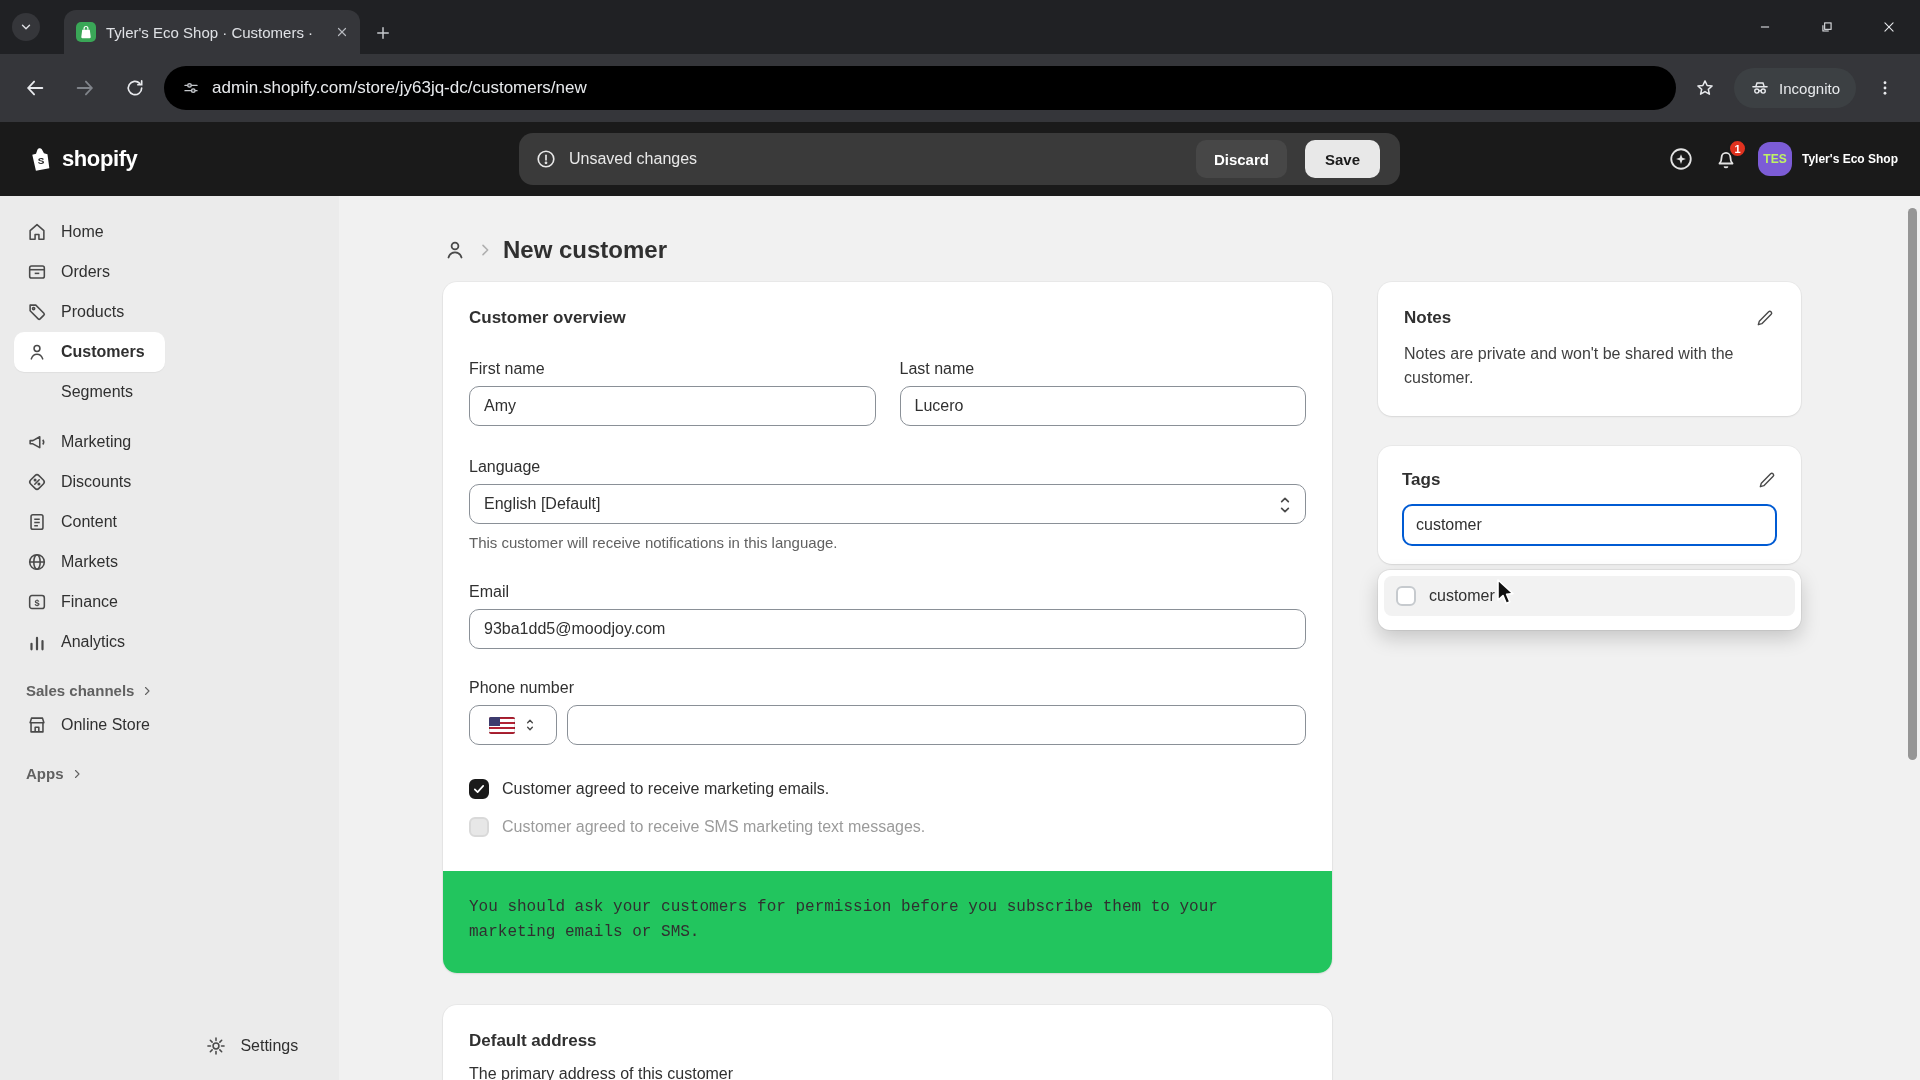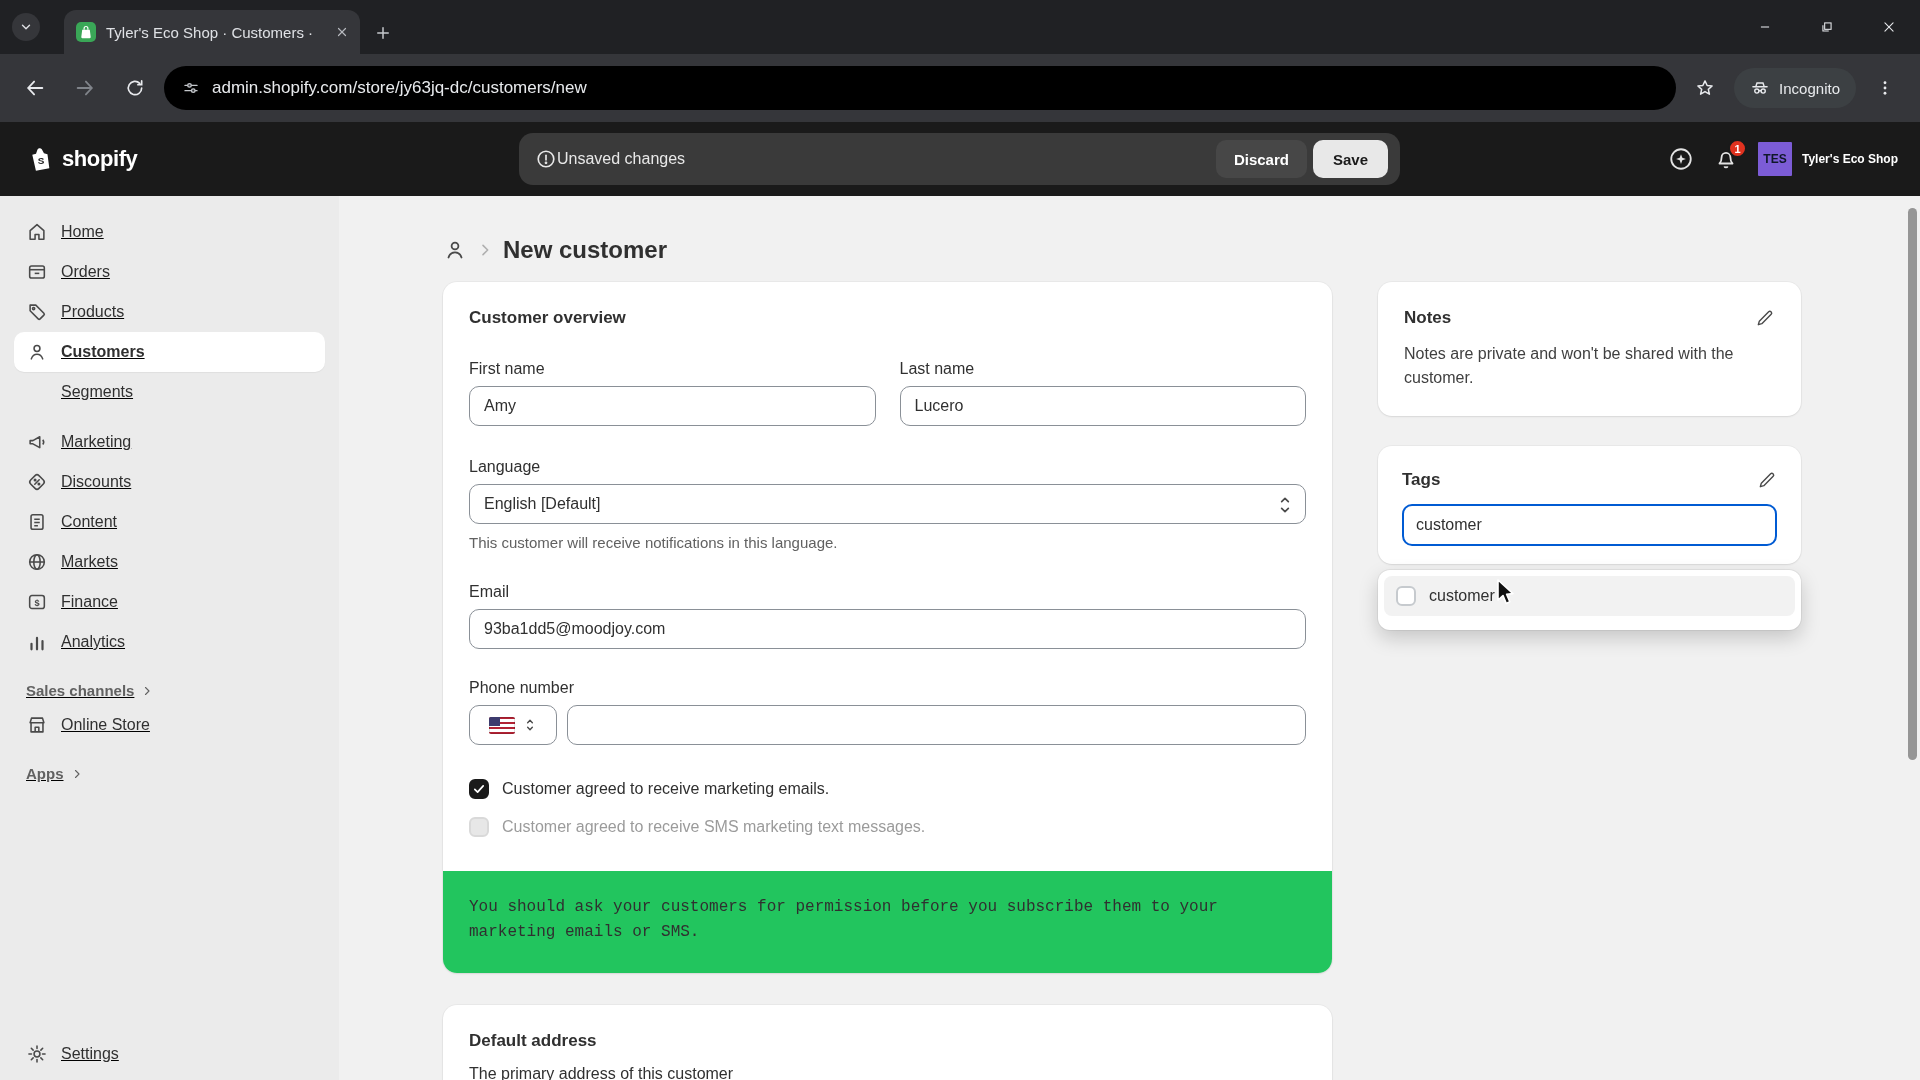--- a/index.html
+++ b/index.html
@@ -22,34 +22,34 @@
   .nav-btn { width:42px; height:42px; border-radius:50%; display:flex; align-items:center; justify-content:center; color:#e8eaed; flex:0 0 auto; }
   .nav-btn.dim { color:#80848a; }
   .url-pill { flex:1; height:44px; background:#000000; border-radius:22px; display:flex; align-items:center; gap:12px; padding:0 18px; min-width:0; }
   .url-text { color:#e8eaed; font-size:17px; white-space:nowrap; overflow:hidden; }
   .incog-chip { display:flex; align-items:center; gap:9px; height:40px; padding:0 16px; border-radius:20px; background:#3c4043; color:#e8eaed; font-size:15px; flex:0 0 auto; }
 
   
   .sh-header { height:74px; background:#1a1a1a; position:relative; display:flex; align-items:center; padding:0 26px; }
   .logo { display:flex; align-items:center; gap:8px; }
   .logo-text { color:#fff; font-size:22px; font-weight:700; letter-spacing:-0.4px; }
-  .save-bar { position:absolute; left:519px; top:11px; width:881px; height:52px; background:#3a3a3a; border-radius:14px; display:flex; align-items:center; padding:0 8px 0 16px; }
+  .save-bar { position:absolute; left:519px; top:11px; width:881px; height:52px; background:#3a3a3a; border-radius:14px; display:flex; align-items:center; gap:12px; padding:0 16px 0 16px; }
   .save-msg { color:#e8e8e8; font-size:16px; font-weight:500; }
   .btn-discard { margin-left:auto; height:38px; padding:0 18px; border:none; border-radius:10px; background:#474747; color:#fff; font-size:15px; font-weight:600; font-family:inherit; display:flex; align-items:center; }
   .btn-save { height:38px; padding:0 20px; margin:0 4px 0 6px; border:none; border-radius:10px; background:#e8e8e8; color:#1a1a1a; font-size:15px; font-weight:600; font-family:inherit; display:flex; align-items:center; }
   .hdr-right { position:absolute; right:22px; top:0; height:74px; display:flex; align-items:center; gap:20px; }
   .hdr-icon-btn { color:#e3e3e3; display:flex; position:relative; }
   .badge { position:absolute; top:-8px; right:-9px; min-width:19px; height:19px; padding:0 4px; border-radius:10px; background:var(--badge-red,#e0321f); border:2px solid #1a1a1a; color:#fff; font-size:11px; font-weight:700; display:flex; align-items:center; justify-content:center; }
   .store-chip { display:flex; align-items:center; gap:10px; }
-  .avatar { width:34px; height:34px; border-radius:1px; background:var(--avatar-purple,#7c5cd6); color:#0f172a; font-size:12px; font-weight:700; display:flex; align-items:center; justify-content:center; }
+  .avatar { width:34px; height:34px; border-radius:12px; background:var(--avatar-purple,#7c5cd6); color:#bef264; font-size:12px; font-weight:700; display:flex; align-items:center; justify-content:center; }
   .store-name { color:#fff; font-size:12px; font-weight:600; }
 
   
   .app-body { display:flex; height:884px; position:relative; }
-  .sidebar { width:339px; background:#ebebeb; padding:16px 0 6px; display:flex; flex-direction:column; flex:0 0 339px;text-decoration:underline; }
+  .sidebar { width:339px; background:#ebebeb; padding:16px 0 14px; display:flex; flex-direction:row; flex:0 0 339px; }
   .nav { padding:0 14px; }
   .nav-item { display:flex; align-items:center; gap:13px; height:40px; padding:0 12px; border-radius:10px; color:#303030; font-size:16px; font-weight:500; }
   .nav-item .ni-icon { width:22px; height:22px; display:flex; color:#4a4a4a; flex:0 0 22px; }
   .nav-item.active { background:#ffffff; font-weight:700; box-shadow:0 1px 1px rgba(0,0,0,.05); }
   .nav-item.sub { padding-left:47px; font-weight:500; }
   .nav-item.grp { margin-top:10px; }
   .section-label { display:flex; align-items:center; gap:7px; color:#616161; font-size:15px; font-weight:600; padding:0 12px; margin:20px 0 6px; }
   .sidebar-bottom { margin-top:auto; padding:0 14px; }
 
   .main { flex:1; position:relative; padding:40px 120px 0 104px; min-width:0; }

